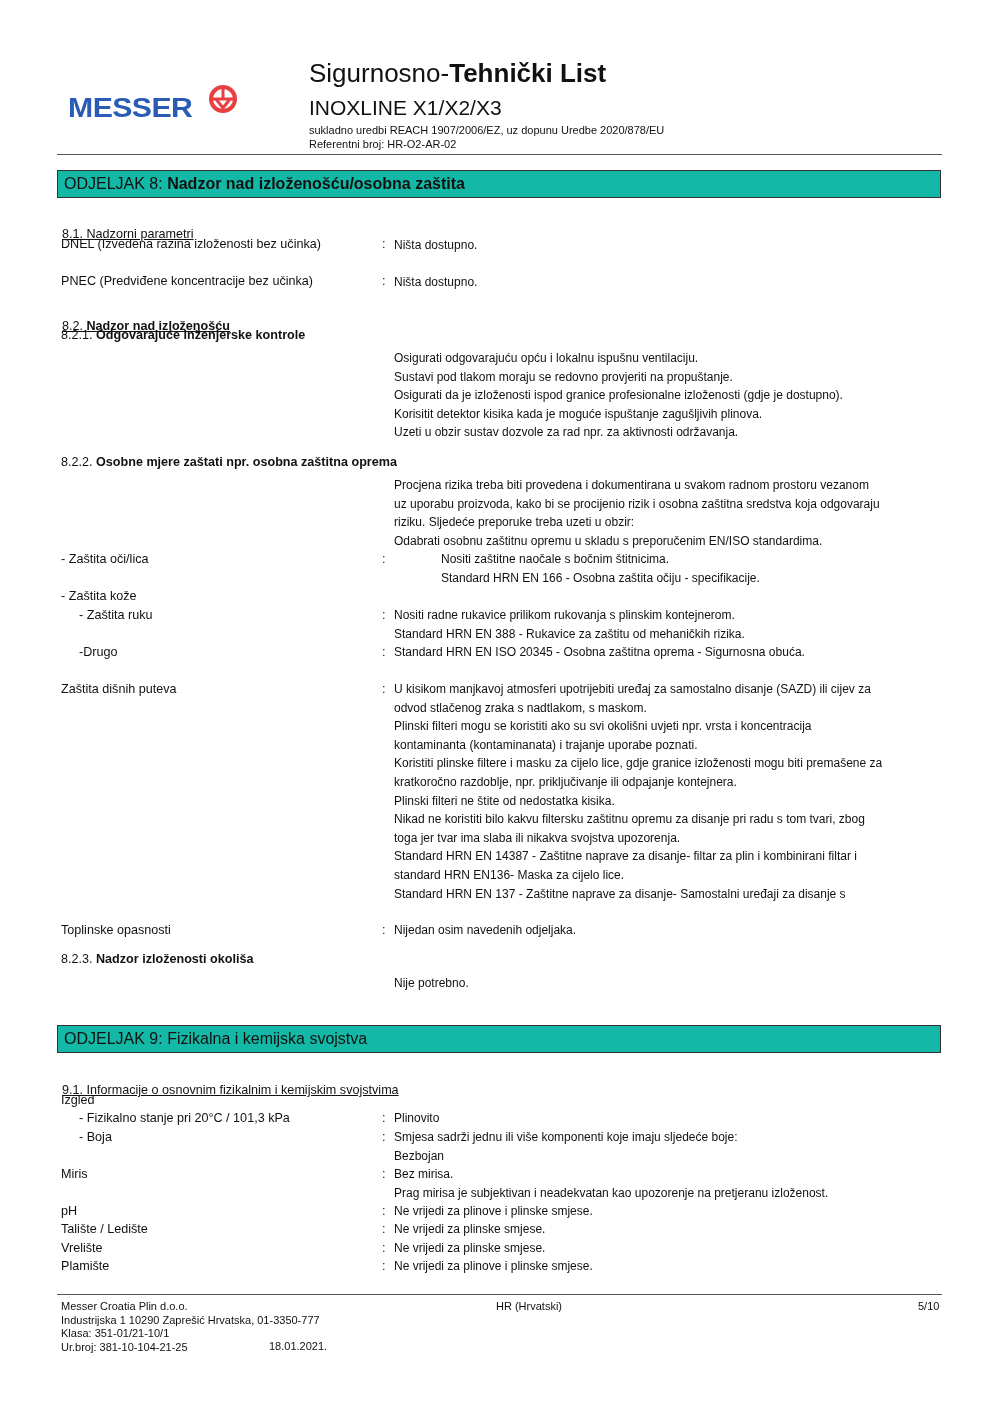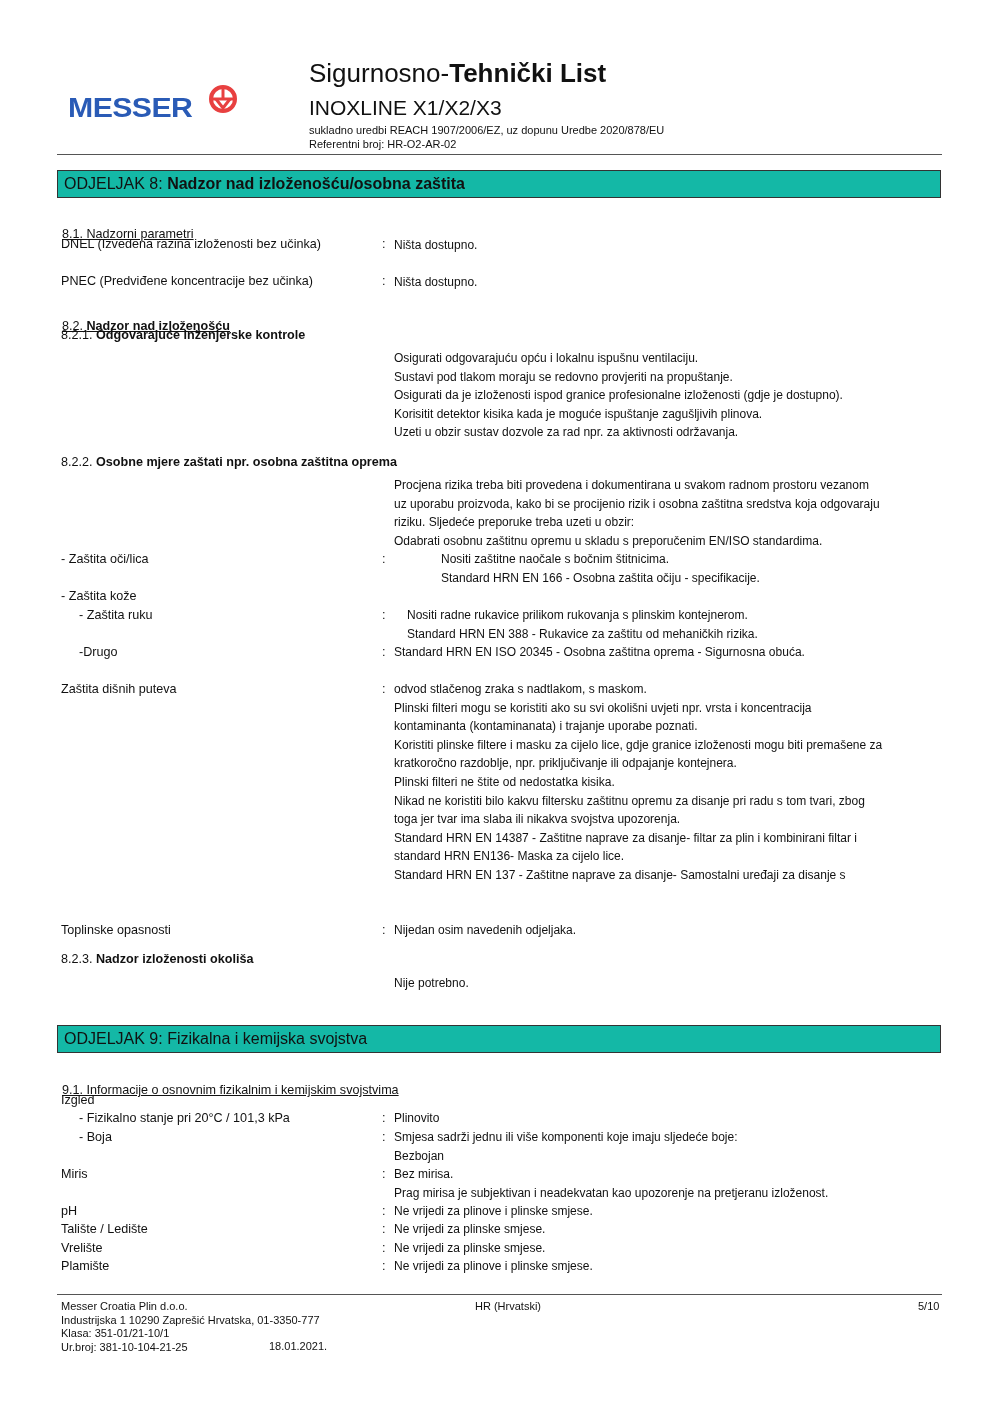--- a/index.html
+++ b/index.html
@@ -84,34 +84,35 @@
 <div class="abs colon" style="top:552px;">:</div>
 <div class="abs val" style="top:550px;margin-left:47px;">
   <div>Nositi zaštitne naočale s bočnim štitnicima.</div>
   <div>Standard  HRN EN 166 - Osobna zaštita očiju - specifikacije.</div>
 </div>
 
 <div class="abs lbl" style="top:589px;">- Zaštita kože</div>
 
 <div class="abs lbl" style="top:608px; left:79px;">- Zaštita ruku</div>
 <div class="abs colon" style="top:608px;">:</div>
-<div class="abs val" style="top:606px;margin-left:13px;">
+<div class="abs val" style="top:606px;">
   <div>Nositi radne rukavice prilikom rukovanja s plinskim kontejnerom.</div>
   <div>Standard  HRN EN 388 - Rukavice za zaštitu od mehaničkih rizika.</div>
 </div>
 
 <div class="abs lbl" style="top:645px; left:79px;">-Drugo</div>
 <div class="abs colon" style="top:645px;">:</div>
 <div class="abs val" style="top:643px;">
   <div>Standard  HRN EN ISO 20345 - Osobna zaštitna oprema - Sigurnosna obuća.</div>
 </div>
 
 <div class="abs lbl" style="top:682px;">Zaštita dišnih puteva</div>
 <div class="abs colon" style="top:682px;">:</div>
 <div class="abs val" style="top:680px;">
+  <div>U kisikom manjkavoj atmosferi upotrijebiti uređaj za samostalno disanje (SAZD) ili cijev za</div>
   <div>odvod stlačenog zraka s nadtlakom, s maskom.</div>
   <div>Plinski filteri mogu se koristiti ako su svi okolišni uvjeti npr. vrsta i koncentracija</div>
   <div>kontaminanta (kontaminanata) i trajanje uporabe poznati.</div>
   <div>Koristiti plinske filtere i masku za cijelo lice, gdje granice izloženosti mogu biti premašene za</div>
   <div>kratkoročno razdoblje, npr. priključivanje ili odpajanje kontejnera.</div>
   <div>Plinski filteri ne štite od nedostatka kisika.</div>
   <div>Nikad ne koristiti bilo kakvu filtersku zaštitnu opremu za disanje pri radu s tom tvari, zbog</div>
   <div>toga jer tvar ima slaba ili nikakva svojstva upozorenja.</div>
   <div>Standard  HRN EN 14387 - Zaštitne naprave za disanje- filtar za plin i kombinirani filtar i</div>
   <div>standard HRN EN136- Maska za cijelo lice.</div>
@@ -166,14 +167,14 @@
 <div class="abs val" style="top:1257px;">Ne vrijedi za plinove i plinske smjese.</div>
 
 <div class="abs hr" style="top:1294px;"></div>
 <div class="abs ft" style="left:61px; top:1300px;">
   <div>Messer Croatia Plin d.o.o.</div>
   <div>Industrijska 1 10290 Zaprešić Hrvatska, 01-3350-777</div>
   <div>Klasa: 351-01/21-10/1</div>
   <div>Ur.broj: 381-10-104-21-25</div>
 </div>
 <div class="abs ft" style="left:269px; top:1340px;">18.01.2021.</div>
-<div class="abs ft" style="left:453px; top:1300px;padding-left:22px;">HR (Hrvatski)</div>
+<div class="abs ft" style="left:474px; top:1300px;padding-left:22px;">HR (Hrvatski)</div>
 <div class="abs ft" style="left:918px; top:1300px;">5/10</div>
 
 </body></html>

